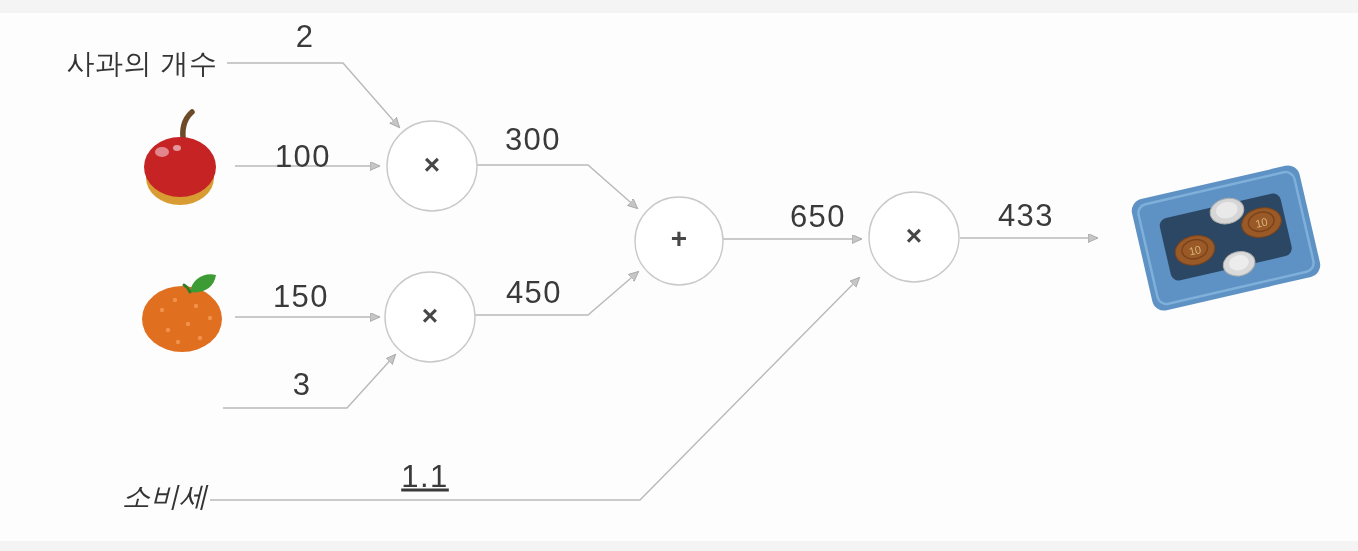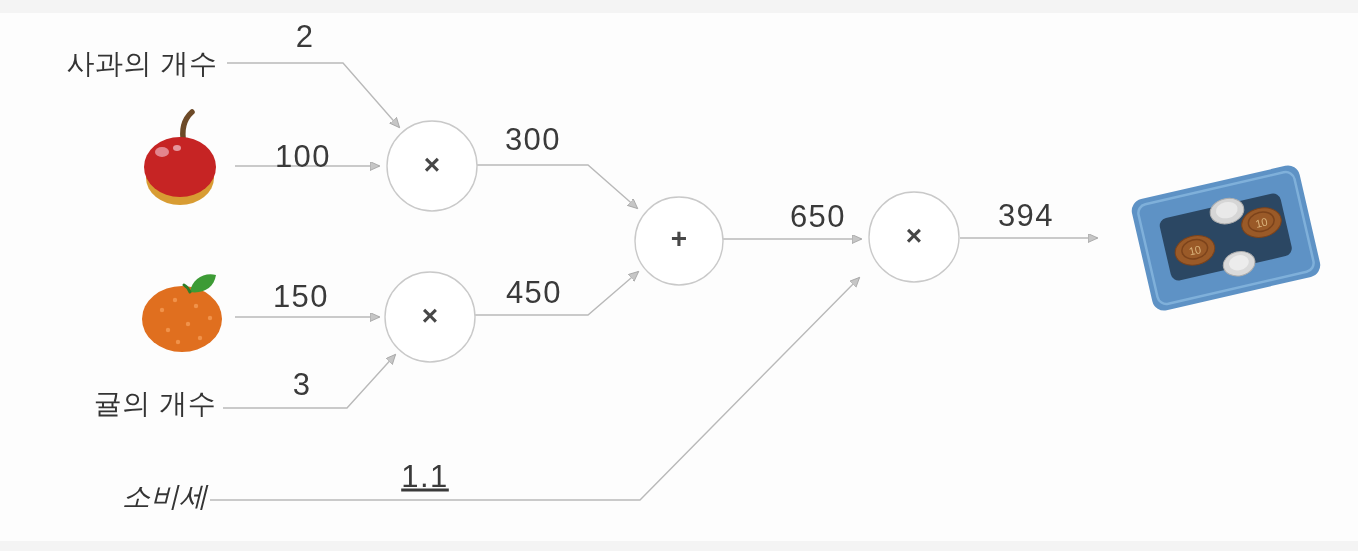--- a/index.html
+++ b/index.html
@@ -123,28 +123,27 @@
 
       <ellipse cx="1233" cy="266" rx="16" ry="12" fill="#dadada" stroke="#aeaeae" stroke-width="1"></ellipse>
       <ellipse cx="1233" cy="265" rx="10" ry="7.5" fill="#ececec"></ellipse>
     </g>
   </svg>
 
   <span class="label kr" style="left:142px; top:64px;">사과의 개수</span>
   <span class="label num" style="left:305px; top:36px;">2</span>
   <span class="label num" style="left:303px; top:156px;">100</span>
   <span class="label num" style="left:301px; top:296px;">150</span>
-  <span class="label kr" style="left:155px; top:404px;">귤의 개수</span>
   <span class="label num" style="left:302px; top:384px;">3</span>
   <span class="label kr" style="left:165px; top:497px;font-style:italic;">소비세</span>
   <span class="label num" style="left:425px; top:476px;text-decoration:underline;">1.1</span>
 
   <span class="label num" style="left:533px; top:139px;">300</span>
   <span class="label num" style="left:534px; top:292px;">450</span>
   <span class="label num" style="left:791px; top:216px;margin-left:27px;">650</span>
-  <span class="label num" style="left:1026px; top:215px;">394</span>
+  <span class="label num" style="left:1026px; top:215px;">433</span>
 
   <span class="label op" style="left:432px; top:165px;">×</span>
   <span class="label op" style="left:430px; top:316px;">×</span>
   <span class="label op" style="left:679px; top:239px;">+</span>
   <span class="label op" style="left:914px; top:236px;">×</span>
 
 </div>
 
 </body></html>

